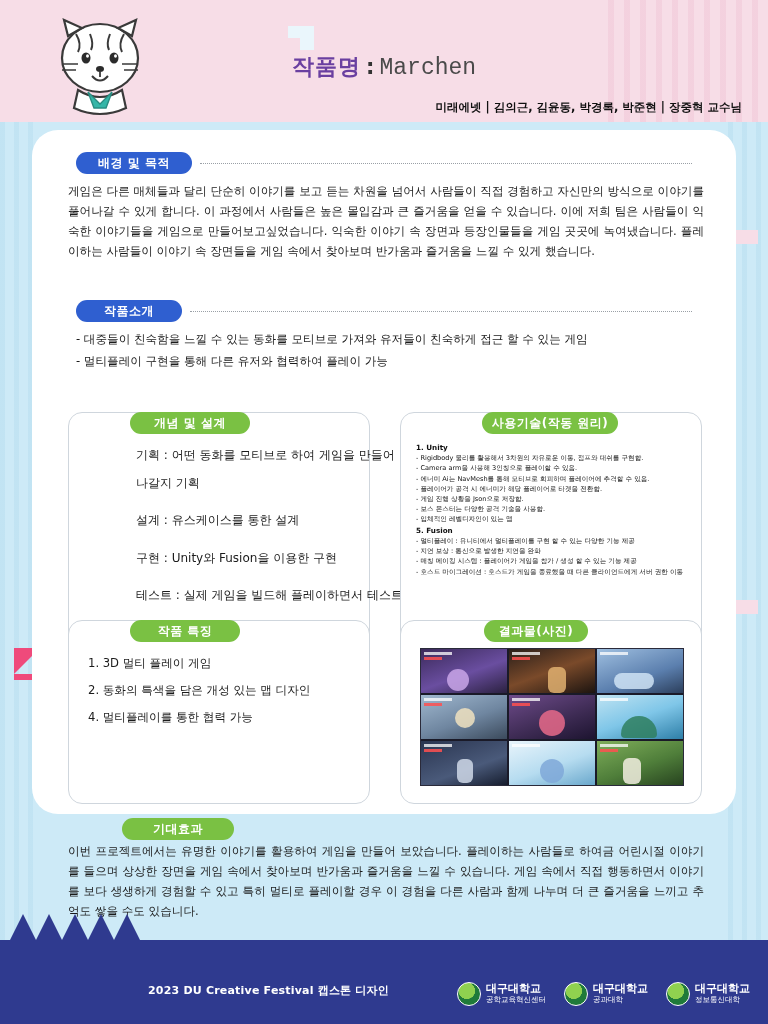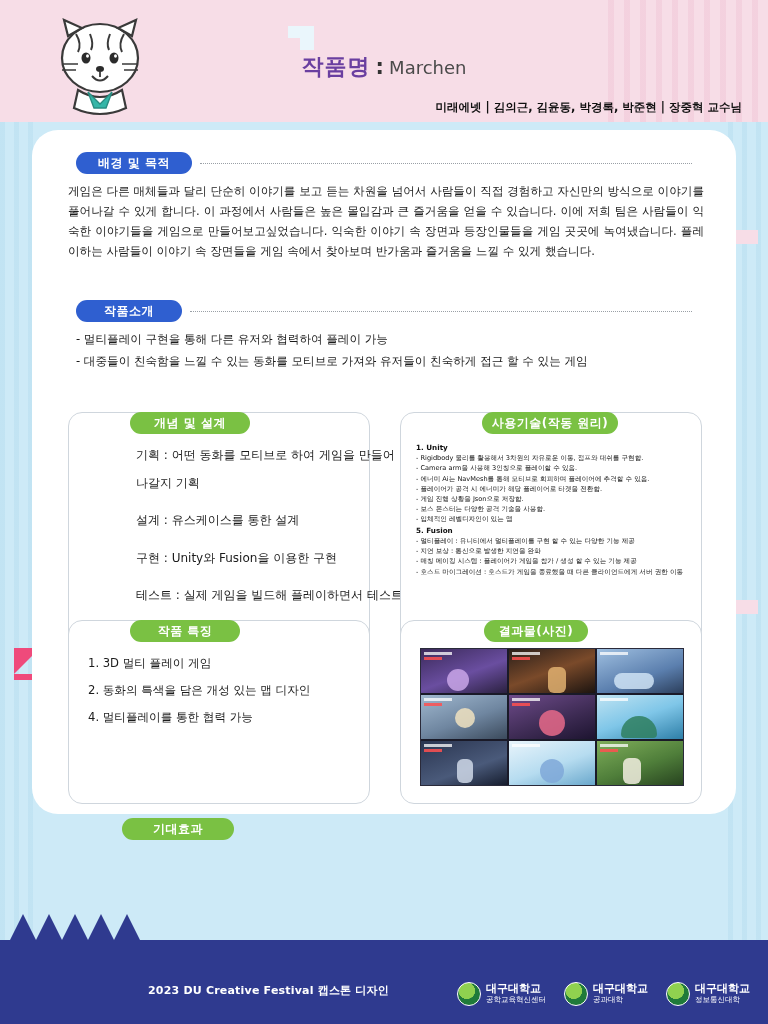--- a/index.html
+++ b/index.html
@@ -109,22 +109,23 @@
     font-weight: bold;
     color: #6a3fa0;
     letter-spacing: 1px;
   }
   .title-colon {
     font-size: 21px;
     color: #333;
     font-weight: bold;
   }
   .title-value {
-    font-size: 18px;
+    font-size: 23px;
     color: #4a4a4a;
+    font-family: Liberation Mono, monospace;
   }
   .authors {
     position: absolute;
     right: 26px; top: 100px;
     font-size: 11.5px;
     font-weight: bold;
     color: #111;
   }
 
   
@@ -311,22 +312,22 @@
 
   <div class="card">
 
     <div class="pill blue" style="left:44px; top:22px; width:116px;">배경 및 목적</div>
     <div class="dotline" style="left:168px; top:33px; width:492px;"></div>
     <div class="para" style="left:36px; top:52px; width:636px;">게임은 다른 매체들과 달리 단순히 이야기를 보고 듣는 차원을 넘어서 사람들이 직접 경험하고 자신만의 방식으로 이야기를 풀어나갈 수 있게 합니다. 이 과정에서 사람들은 높은 몰입감과 큰 즐거움을 얻을 수 있습니다. 이에 저희 팀은 사람들이 익숙한 이야기들을 게임으로 만들어보고싶었습니다. 익숙한 이야기 속 장면과 등장인물들을 게임 곳곳에 녹여냈습니다. 플레이하는 사람들이 이야기 속 장면들을 게임 속에서 찾아보며 반가움과 즐거움을 느낄 수 있게 했습니다.</div>
 
     <div class="pill blue" style="left:44px; top:170px; width:106px;">작품소개</div>
     <div class="dotline" style="left:158px; top:181px; width:502px;"></div>
     <div class="bullets" style="left:44px; top:198px; width:620px;">
+      <div>- 대중들이 친숙함을 느낄 수 있는 동화를 모티브로 가져와 유저들이 친숙하게 접근 할 수 있는 게임</div>
       <div>- 멀티플레이 구현을 통해 다른 유저와 협력하여 플레이 가능</div>
-      <div>- 대중들이 친숙함을 느낄 수 있는 동화를 모티브로 가져와 유저들이 친숙하게 접근 할 수 있는 게임</div>
     </div>
 
     <div class="subbox" style="left:36px; top:282px; width:300px; height:236px;"></div>
     <div class="pill green" style="left:98px; top:282px; width:120px;">개념 및 설계</div>
     <div class="box-lines" style="left:56px; top:312px; width:268px;margin-left:48px;">
       <div>기획 : 어떤 동화를 모티브로 하여 게임을 만들어</div>
       <div>나갈지 기획</div>
       <div style="height:10px"></div>
       <div>설계 : 유스케이스를 통한 설계</div>
       <div style="height:10px"></div>
@@ -402,20 +403,21 @@
         <div class="blob" style="left:36%; top:40%; width:24px; height:24px; background:#7fa8d8;"></div>
       </div>
       <div class="shot" style="background:linear-gradient(160deg,#7fae5a 0%,#4f7e3a 55%,#27431f 100%)">
         <div class="ui-bar"></div>
           <div class="ui-bar2"></div>
         <div class="blob" style="left:30%; top:38%; width:18px; height:26px; background:#f2efe0; border-radius:6px;"></div>
       </div>
     </div>
 
     <div class="pill green" style="left:90px; top:688px; width:112px;">기대효과</div>
+    <div class="para" style="left:36px; top:712px; width:636px;">이번 프로젝트에서는 유명한 이야기를 활용하여 게임을 만들어 보았습니다. 플레이하는 사람들로 하여금 어린시절 이야기를 들으며 상상한 장면을 게임 속에서 찾아보며 반가움과 즐거움을 느낄 수 있습니다. 게임 속에서 직접 행동하면서 이야기를 보다 생생하게 경험할 수 있고 특히 멀티로 플레이할 경우 이 경험을 다른 사람과 함께 나누며 더 큰 즐거움을 느끼고 추억도 쌓을 수도 있습니다.</div>
   </div>
 
   <div class="footer-band"></div>
   <div class="zig-footer-wrap">
     <i></i>
       <i></i>
       <i></i>
       <i></i>
       <i></i>
   </div>

